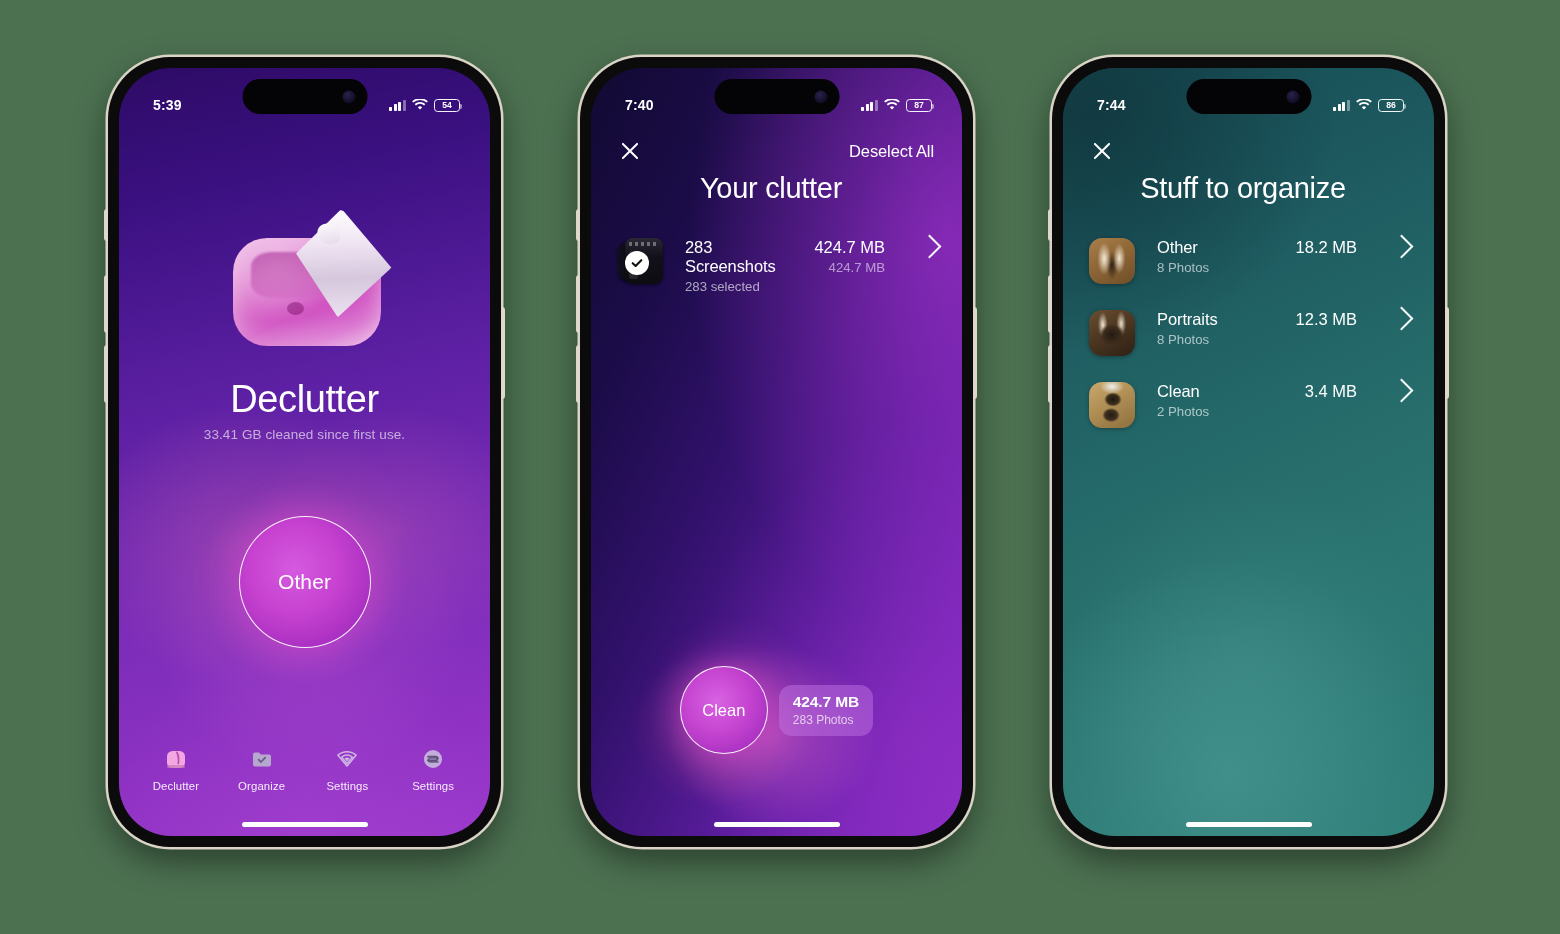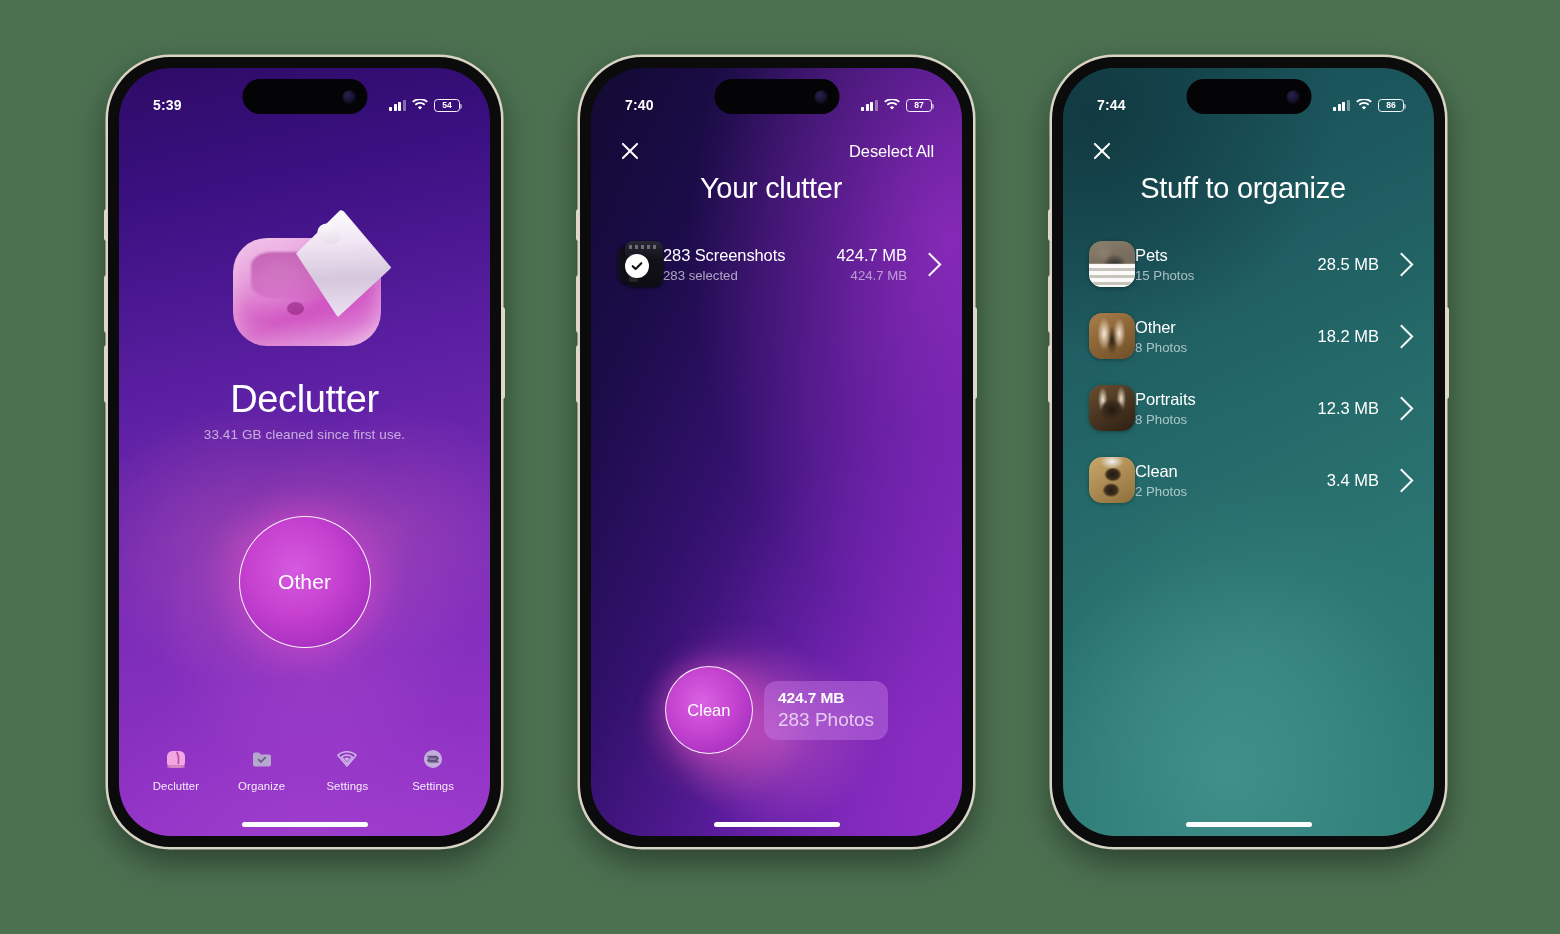--- a/index.html
+++ b/index.html
@@ -186,21 +186,21 @@
   .close-x::after  { transform:rotate(-45deg); }
   .nav-action { color:#fff; font-size:16.5px; letter-spacing:-.1px; }
 
   .page-title {
     position:absolute; top:104px; left:0; right:11px; text-align:center;
     color:#fff; font-size:29px; font-weight:400; letter-spacing:-.3px; z-index:10;
   }
 
   .list { position:absolute; top:160px; left:0; right:0; z-index:10; }
   .row {
-    display:flex; align-items:center; gap:0;
+    display:flex; align-items:flex-start; gap:22px;
     padding:10px 24px 10px 26px; height:72px;
   }
   .row-main { flex:1; display:flex; flex-direction:column; gap:3px; }
   .row-t1 { color:#fff; font-size:16.5px; letter-spacing:-.1px; }
   .row-t2 { color:rgba(255,255,255,.62); font-size:13.2px; }
   .row-right { display:flex; flex-direction:column; align-items:flex-end; gap:3px; }
   .row-r1 { color:#fff; font-size:16.5px; }
   .row-r2 { color:rgba(255,255,255,.55); font-size:13.2px; }
   .chev {
     width:17px; height:17px; margin-left:14px;
@@ -251,21 +251,21 @@
     display:flex; align-items:center; justify-content:center;
     color:#fff; font-size:16.5px; box-shadow:0 0 28px rgba(214,70,206,.5);
     margin-right:-3px;
   }
   .clean-info {
     position:relative; margin-left:14px; padding:8px 14px 9px;
     border-radius:13px; background:rgba(196,120,232,.46);
     display:flex; flex-direction:column; gap:2px; align-items:flex-start;
   }
   .clean-info .ci1 { color:#fff; font-size:15.5px; font-weight:700; letter-spacing:-.1px; }
-  .clean-info .ci2 { color:rgba(255,255,255,.70); font-size:19px; }
+  .clean-info .ci2 { color:rgba(255,255,255,.70); font-size:12px; }
 
   
   #phone3 { left:1052px; top:57px; }
   .bg3 {
     position:absolute; inset:0;
     background:
       radial-gradient(ellipse 300px 300px at 44% 92%, rgba(88,168,164,.42) 0%, rgba(88,168,164,0) 72%),
       radial-gradient(ellipse 250px 250px at 50% 78%, rgba(70,150,148,.30) 0%, rgba(70,150,148,0) 74%),
       radial-gradient(ellipse 340px 330px at 8% 6%, rgba(16,52,60,.80) 0%, rgba(16,52,60,0) 72%),
       linear-gradient(155deg, #174d55 0%, #1c585e 22%, #256a6a 48%, #2b7672 70%, #2f7f79 100%);
@@ -520,33 +520,20 @@
     </div>
 
     <div class="navbar">
       <div class="close-x"></div>
     </div>
 
     <div class="page-title">Stuff to organize</div>
 
     <div class="list">
 
-      <div class="row">
-        <div class="thumb-photo ph-pets">
-            <div class="px"></div>
-          </div>
-        <div class="row-main">
-          <div class="row-t1">Pets</div>
-          <div class="row-t2">15 Photos</div>
-        </div>
-        <div class="row-right">
-          <div class="row-r1">28.5 MB</div>
-        </div>
-        <div class="chev"></div>
-      </div>
 
       <div class="row">
         <div class="thumb-photo ph-other">
             <div class="px"></div>
           </div>
         <div class="row-main">
           <div class="row-t1">Other</div>
           <div class="row-t2">8 Photos</div>
         </div>
         <div class="row-right">

